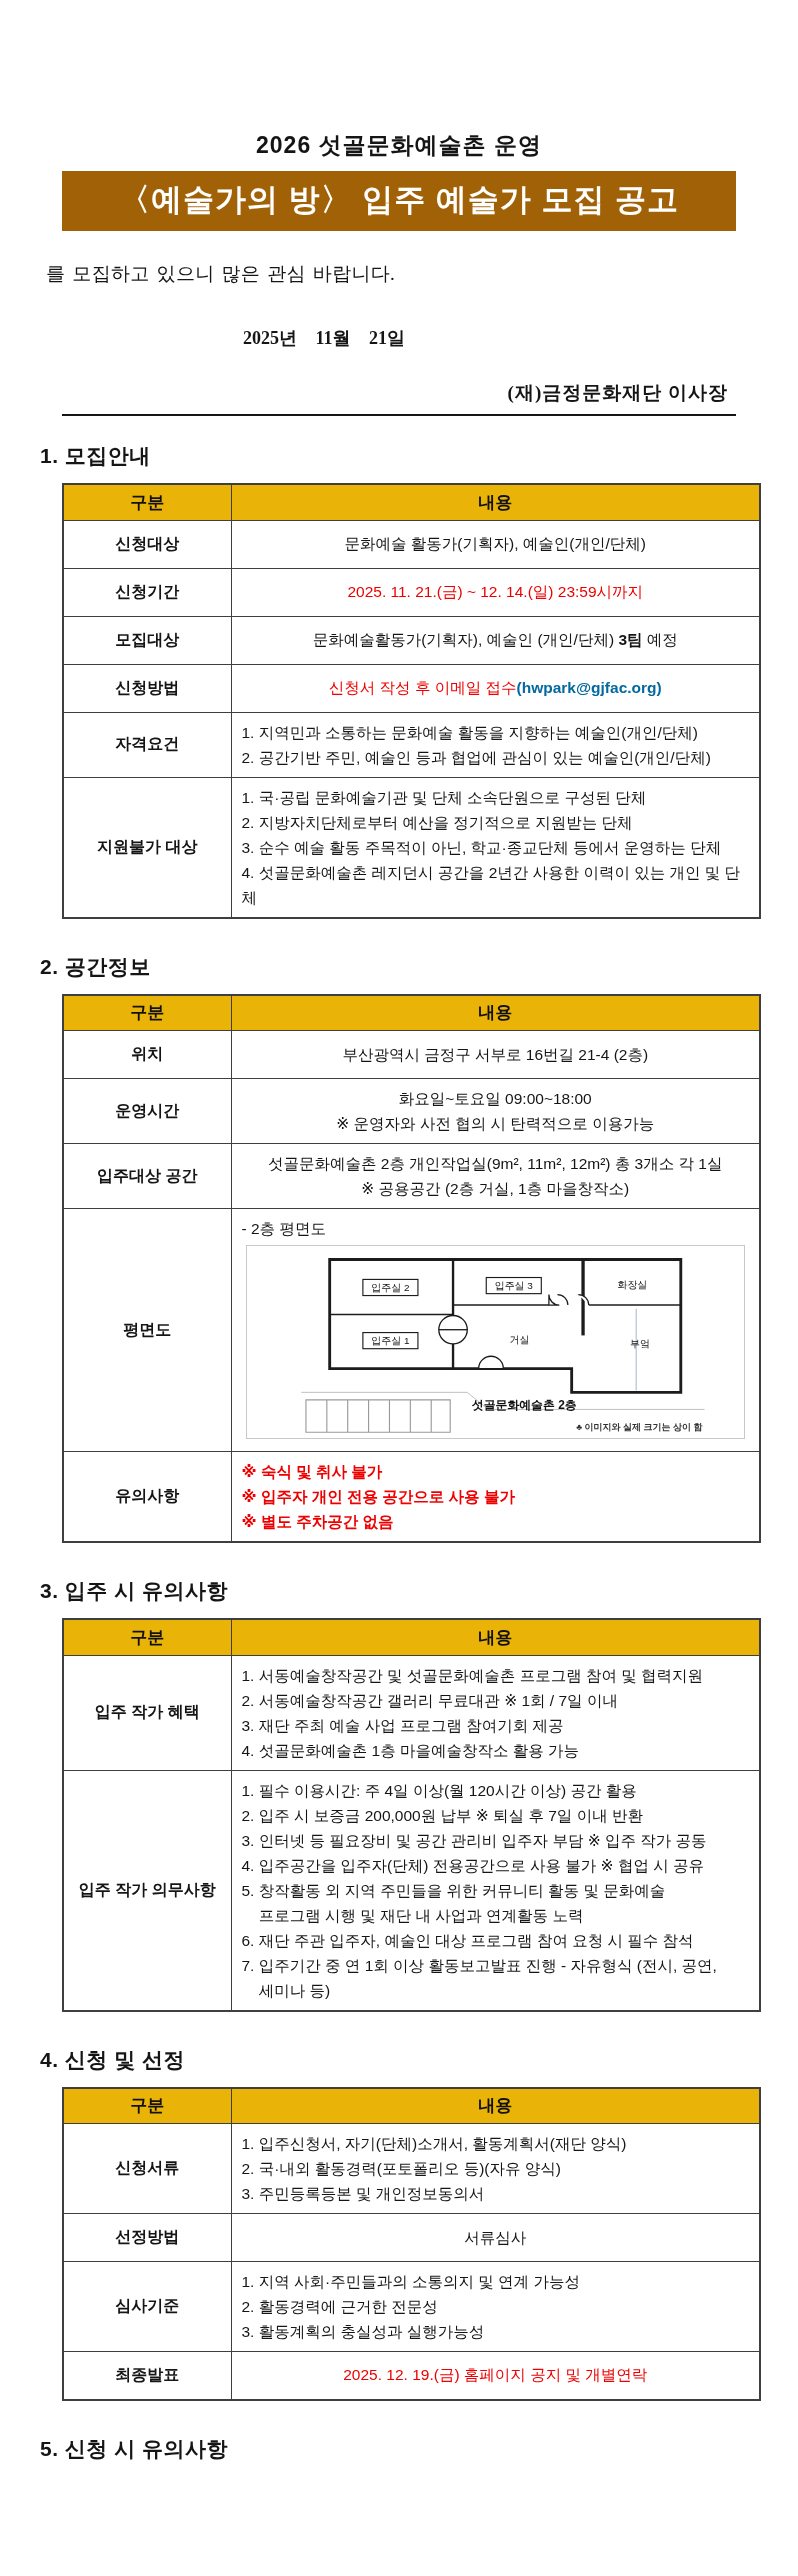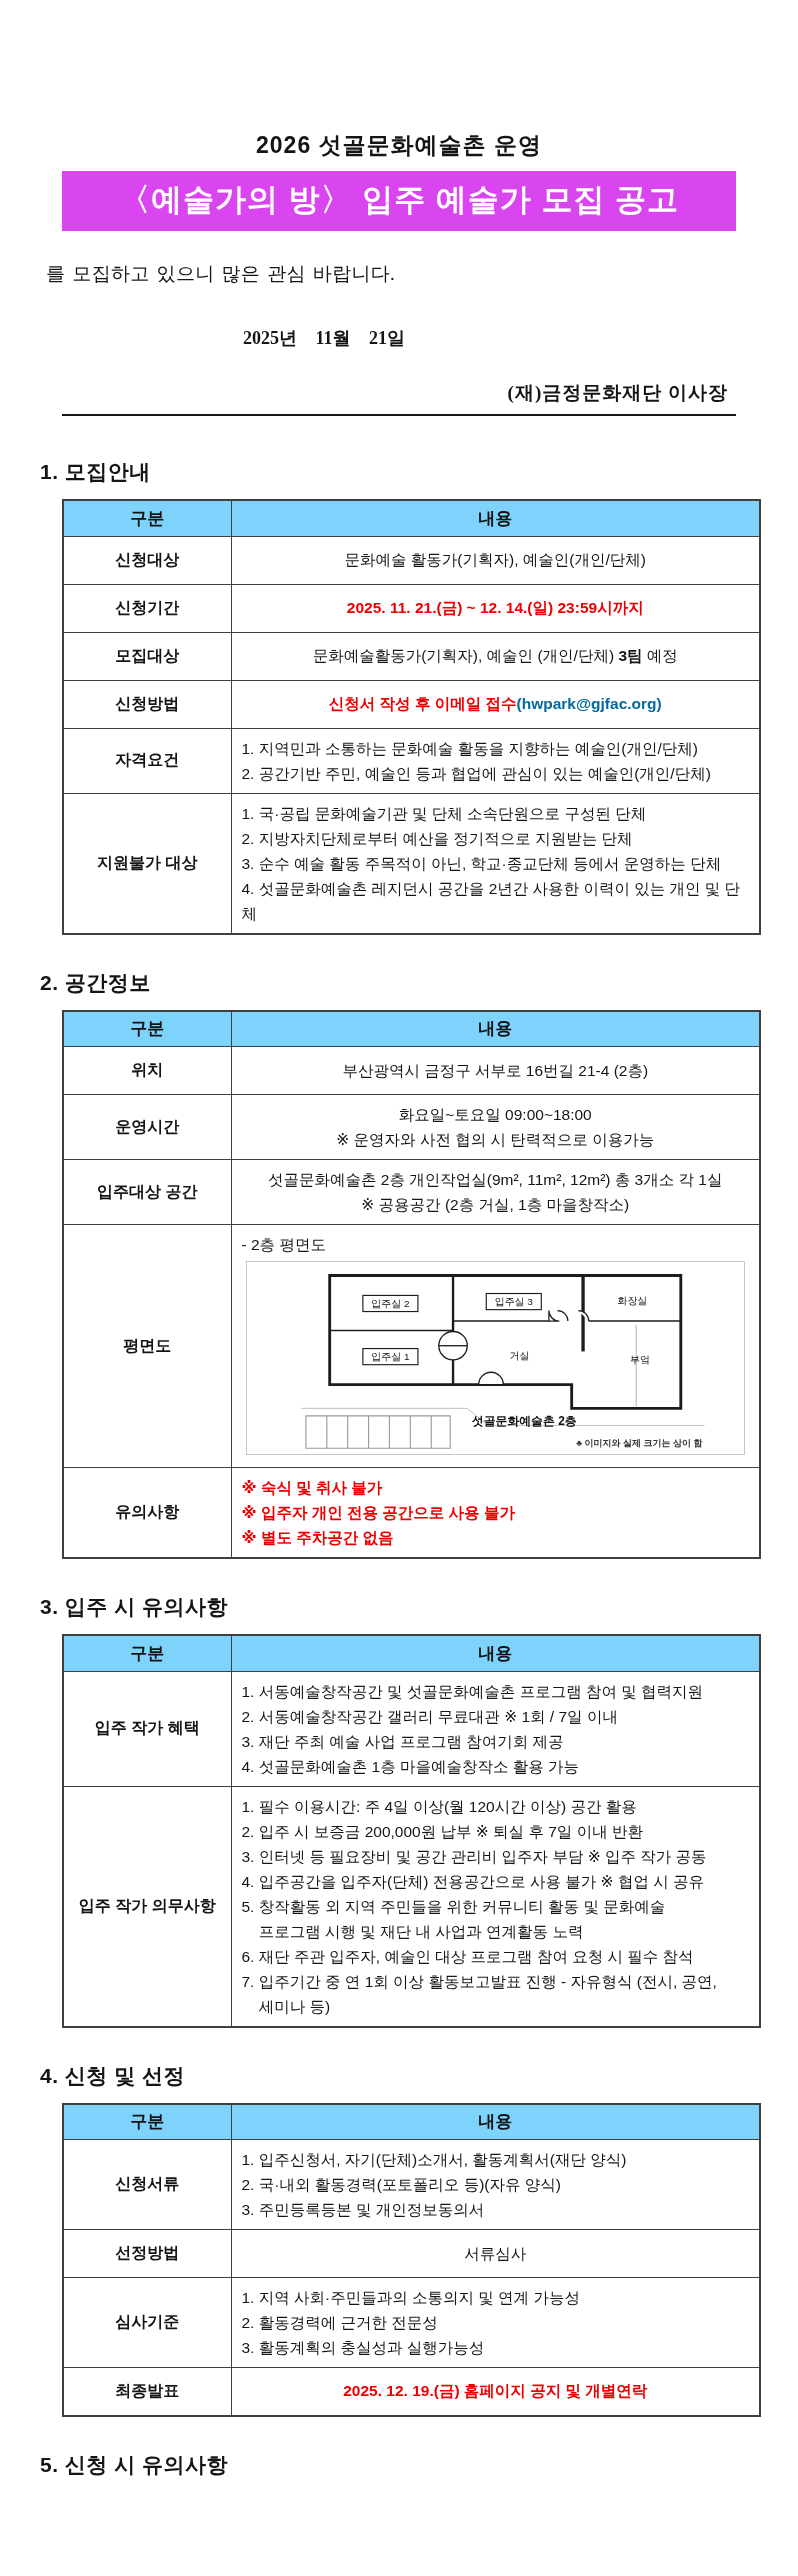--- a/index.html
+++ b/index.html
@@ -10,54 +10,54 @@
     color:#151515;
   }
   .page { width:798px; padding:96px 38px 60px 38px; }
   .serif { font-family:"Liberation Serif","DejaVu Serif",serif; }
 
   .notice-no { font-size:17px; font-weight:bold; letter-spacing:0.5px; }
 
   .subtitle { text-align:center; font-weight:bold; font-size:23px; margin-top:34px; letter-spacing:1px; }
 
   .banner {
-    margin:10px 24px 0 24px; background:#d946ef; color:#ffffff;
+    margin:10px 24px 0 24px; background:#a16207; color:#ffffff;
     text-align:center; font-size:31px; font-weight:bold;
     padding:8px 0 10px 0; letter-spacing:1px;
   }
 
   .intro { margin:26px 8px 0 8px; font-size:19px; line-height:33px; letter-spacing:0.3px; }
   .intro .l1 { text-indent:1.3em; word-spacing:5px; }
   .intro .l2 { word-spacing:2px; }
 
   .date-line { text-align:center; margin:36px 150px 0 0; font-size:18px; font-weight:bold; word-spacing:14px; }
 
   .sign-wrap { margin:30px 24px 0 24px; border-bottom:2px solid #151515; padding:0 8px 8px 0; text-align:right; }
   .signer { font-size:19px; font-weight:bold; letter-spacing:1px; }
 
   h2.sec { font-size:21px; margin:34px 0 13px 2px; letter-spacing:0.5px; }
-  h2.s1t { margin-top:42px; }
+  h2.s1t { margin-top:26px; }
 
   table.doc {
     width:699px; margin-left:24px; border-collapse:collapse;
     border:2px solid #3f3f3f; table-layout:fixed;
   }
   table.doc th, table.doc td { border:1px solid #3f3f3f; }
   table.doc th {
-    background:#7dd3fc; font-size:17px; font-weight:bold;
+    background:#eab308; font-size:17px; font-weight:bold;
     height:36px; padding:4px 6px; color:#111;
   }
   th.c1, td.lbl { width:168px; }
   td.lbl { font-weight:bold; text-align:center; font-size:16px; padding:6px 4px; }
   td.ct { font-size:15.5px; padding:7px 10px; line-height:24px;margin-top:29px; }
   td.ctr { text-align:center; }
   td.h46 { height:48px; }
   .lines { white-space:pre-wrap; }
   .lines div { line-height:25px; }
-  .red { color:#ee0000; font-weight:bold; }
+  .red { color:#ee0000; font-weight:normal; }
   .redline div { color:#ee0000; font-weight:bold; }
   .blue { color:#0369a1; font-weight:bold; }
   .bb { font-weight:bold; }
 
   
   td.plan-cell { padding:8px 10px 12px 10px; font-size:15.5px; }
   .plan-title { line-height:24px; margin-bottom:4px; }
   .plan-frame { margin:0 4px; border:1px solid #c8c8c8; padding:4px 2px 2px 2px; }
   .plan-frame svg { display:block; width:100%; height:auto; }
 </style>

